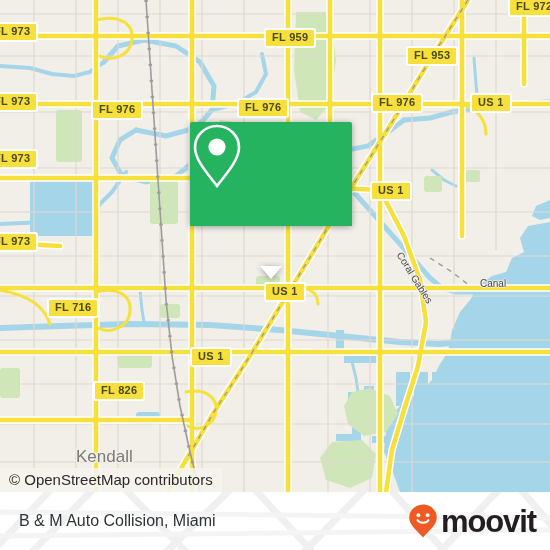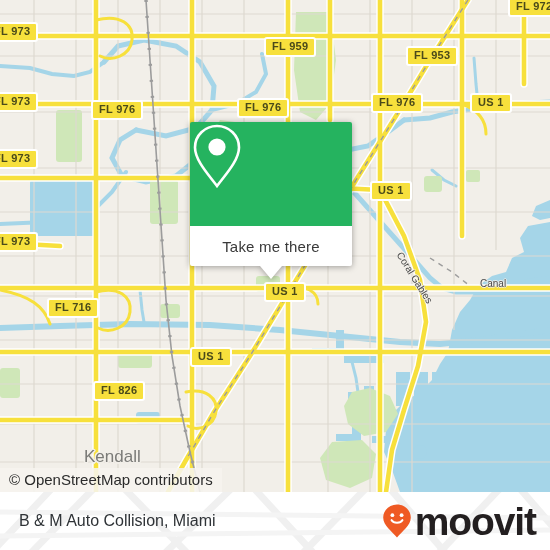--- a/index.html
+++ b/index.html
@@ -100,21 +100,21 @@
   .footer-wm{position:absolute;left:0;top:0;}
   .footer-title{
     position:absolute;left:19px;top:50%;transform:translateY(-50%);
     color:#2f3337;font-size:16px;white-space:nowrap;
   }
   .brand{
     position:absolute;right:14px;top:50%;transform:translateY(-50%);
     display:flex;align-items:center;gap:3px;
   }
   .brand-name{
-    color:#231f20;font-size:39px;font-weight:bold;
+    color:#231f20;font-size:31px;font-weight:bold;
     letter-spacing:-1.1px;line-height:31px;
   }
 </style>
 </head>
 <body>
 
 <div id="app">
 
   <div class="map">
 
@@ -289,46 +289,43 @@
           <path d="M430,258 L452,272 L470,286"></path>
         </g>
       </g>
     </svg>
 
     <div class="shield" style="left:-14px;top:22px;">FL 973</div>
     <div class="shield" style="left:-14px;top:92px;">FL 973</div>
     <div class="shield" style="left:-14px;top:149px;">FL 973</div>
     <div class="shield" style="left:-14px;top:232px;">FL 973</div>
     <div class="shield" style="left:91px;top:100px;">FL 976</div>
-    <div class="shield" style="left:264px;top:37px;">FL 959</div>
+    <div class="shield" style="left:264px;top:28px;">FL 959</div>
     <div class="shield" style="left:406px;top:22px;margin-top:24px;">FL 953</div>
     <div class="shield" style="left:508px;top:-3px;">FL 972</div>
     <div class="shield" style="left:237px;top:98px;">FL 976</div>
     <div class="shield" style="left:371px;top:93px;">FL 976</div>
     <div class="shield" style="left:470px;top:93px;">US 1</div>
     <div class="shield" style="left:370px;top:181px;">US 1</div>
     <div class="shield" style="left:264px;top:282px;">US 1</div>
     <div class="shield" style="left:47px;top:298px;">FL 716</div>
     <div class="shield" style="left:190px;top:347px;">US 1</div>
     <div class="shield" style="left:93px;top:381px;">FL 826</div>
 
     <div class="waterlabel" style="left:404px;top:250px;transform:rotate(58deg);transform-origin:left top;">Coral Gables</div>
     <div class="waterlabel" style="left:440px;top:278px;margin-left:40px;">Canal</div>
 
-    <div class="place" style="left:84px;top:447px;">Kendall</div>
+    <div class="place" style="left:76px;top:447px;">Kendall</div>
 
     <div class="popup">
       <div class="popup-top">
         <svg width="54" height="68" viewBox="0 0 54 68">
           <path d="M27,4 C14.8,4 5,13.6 5,25.4 C5,38 18,52 27,64 C36,52 49,38 49,25.4 C49,13.6 39.2,4 27,4 Z" fill="none" stroke="#ffffff" stroke-width="2.6"></path>
           <circle cx="27" cy="25" r="8.6" fill="#ffffff"></circle>
         </svg>
-      </div>
-      <div class="popup-bottom">
-        <span class="popup-label">Take me there</span>
       </div>
       <div class="popup-tail"></div>
     </div>
 
     <div class="attrib">© OpenStreetMap contributors</div>
   </div>
 
   <div class="footer">
     <svg class="footer-wm" width="550" height="58" viewBox="0 0 550 58">
       <g stroke="#f0f0f0" stroke-width="7" fill="none">

